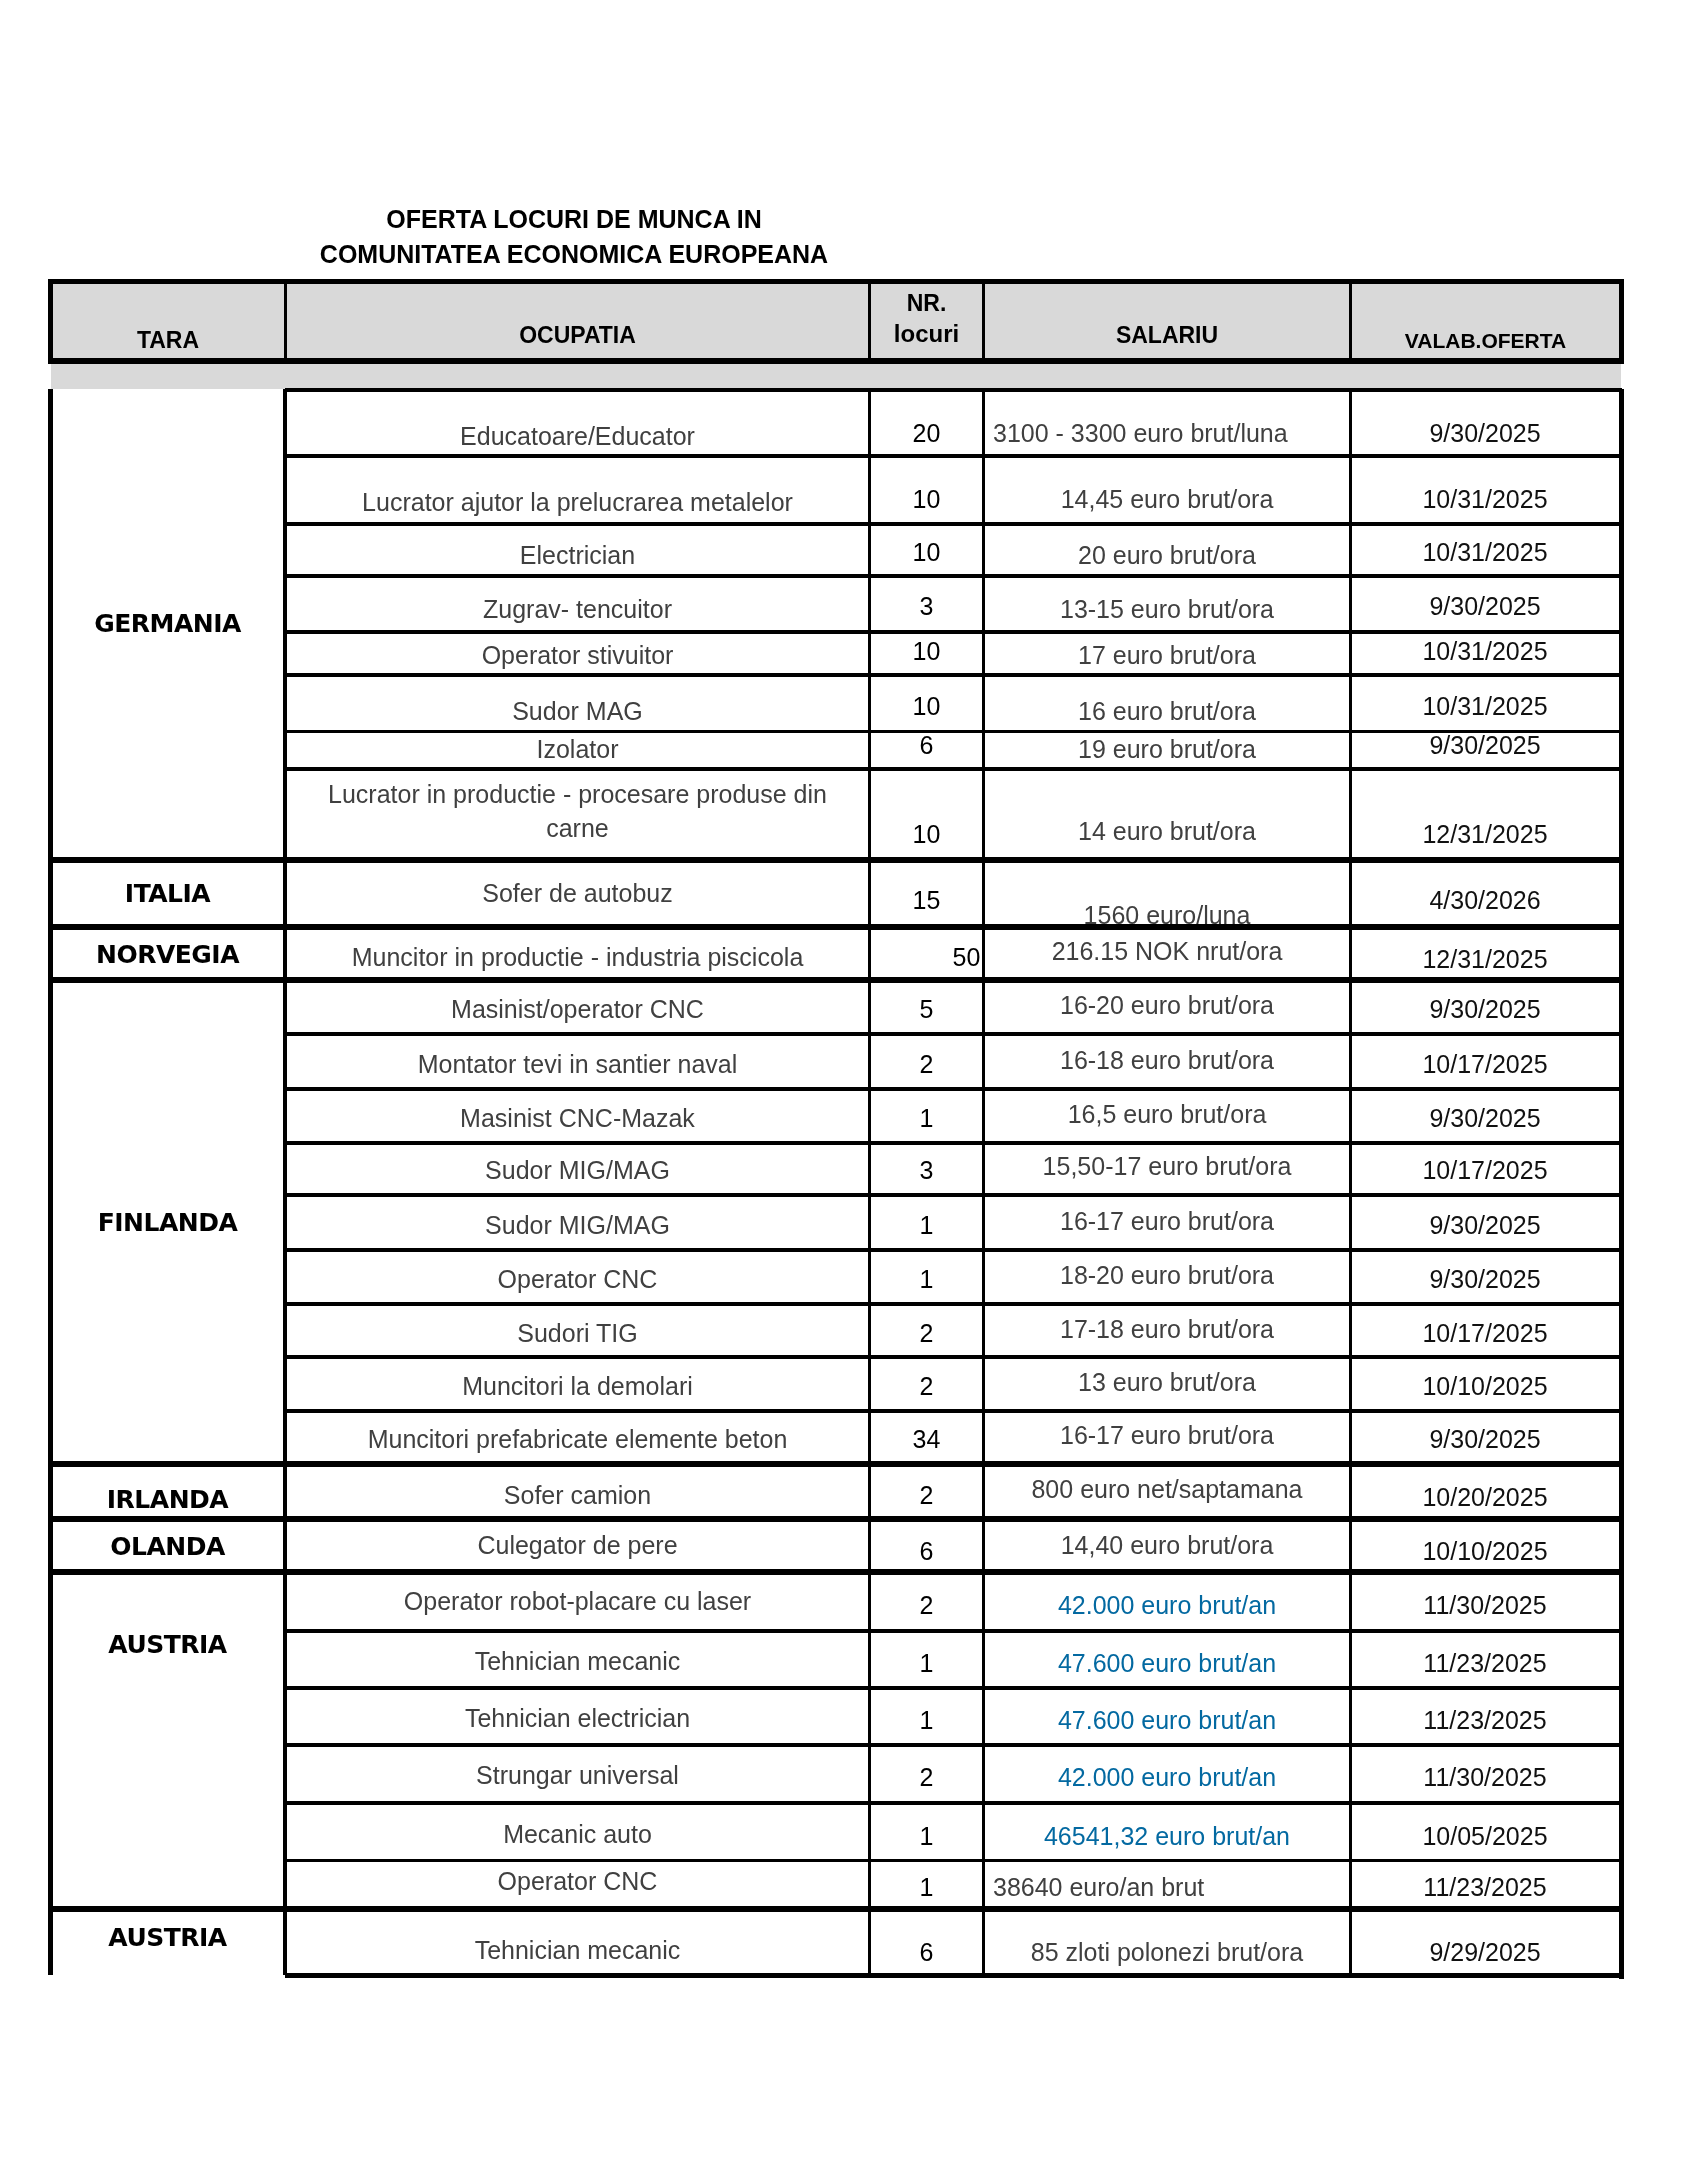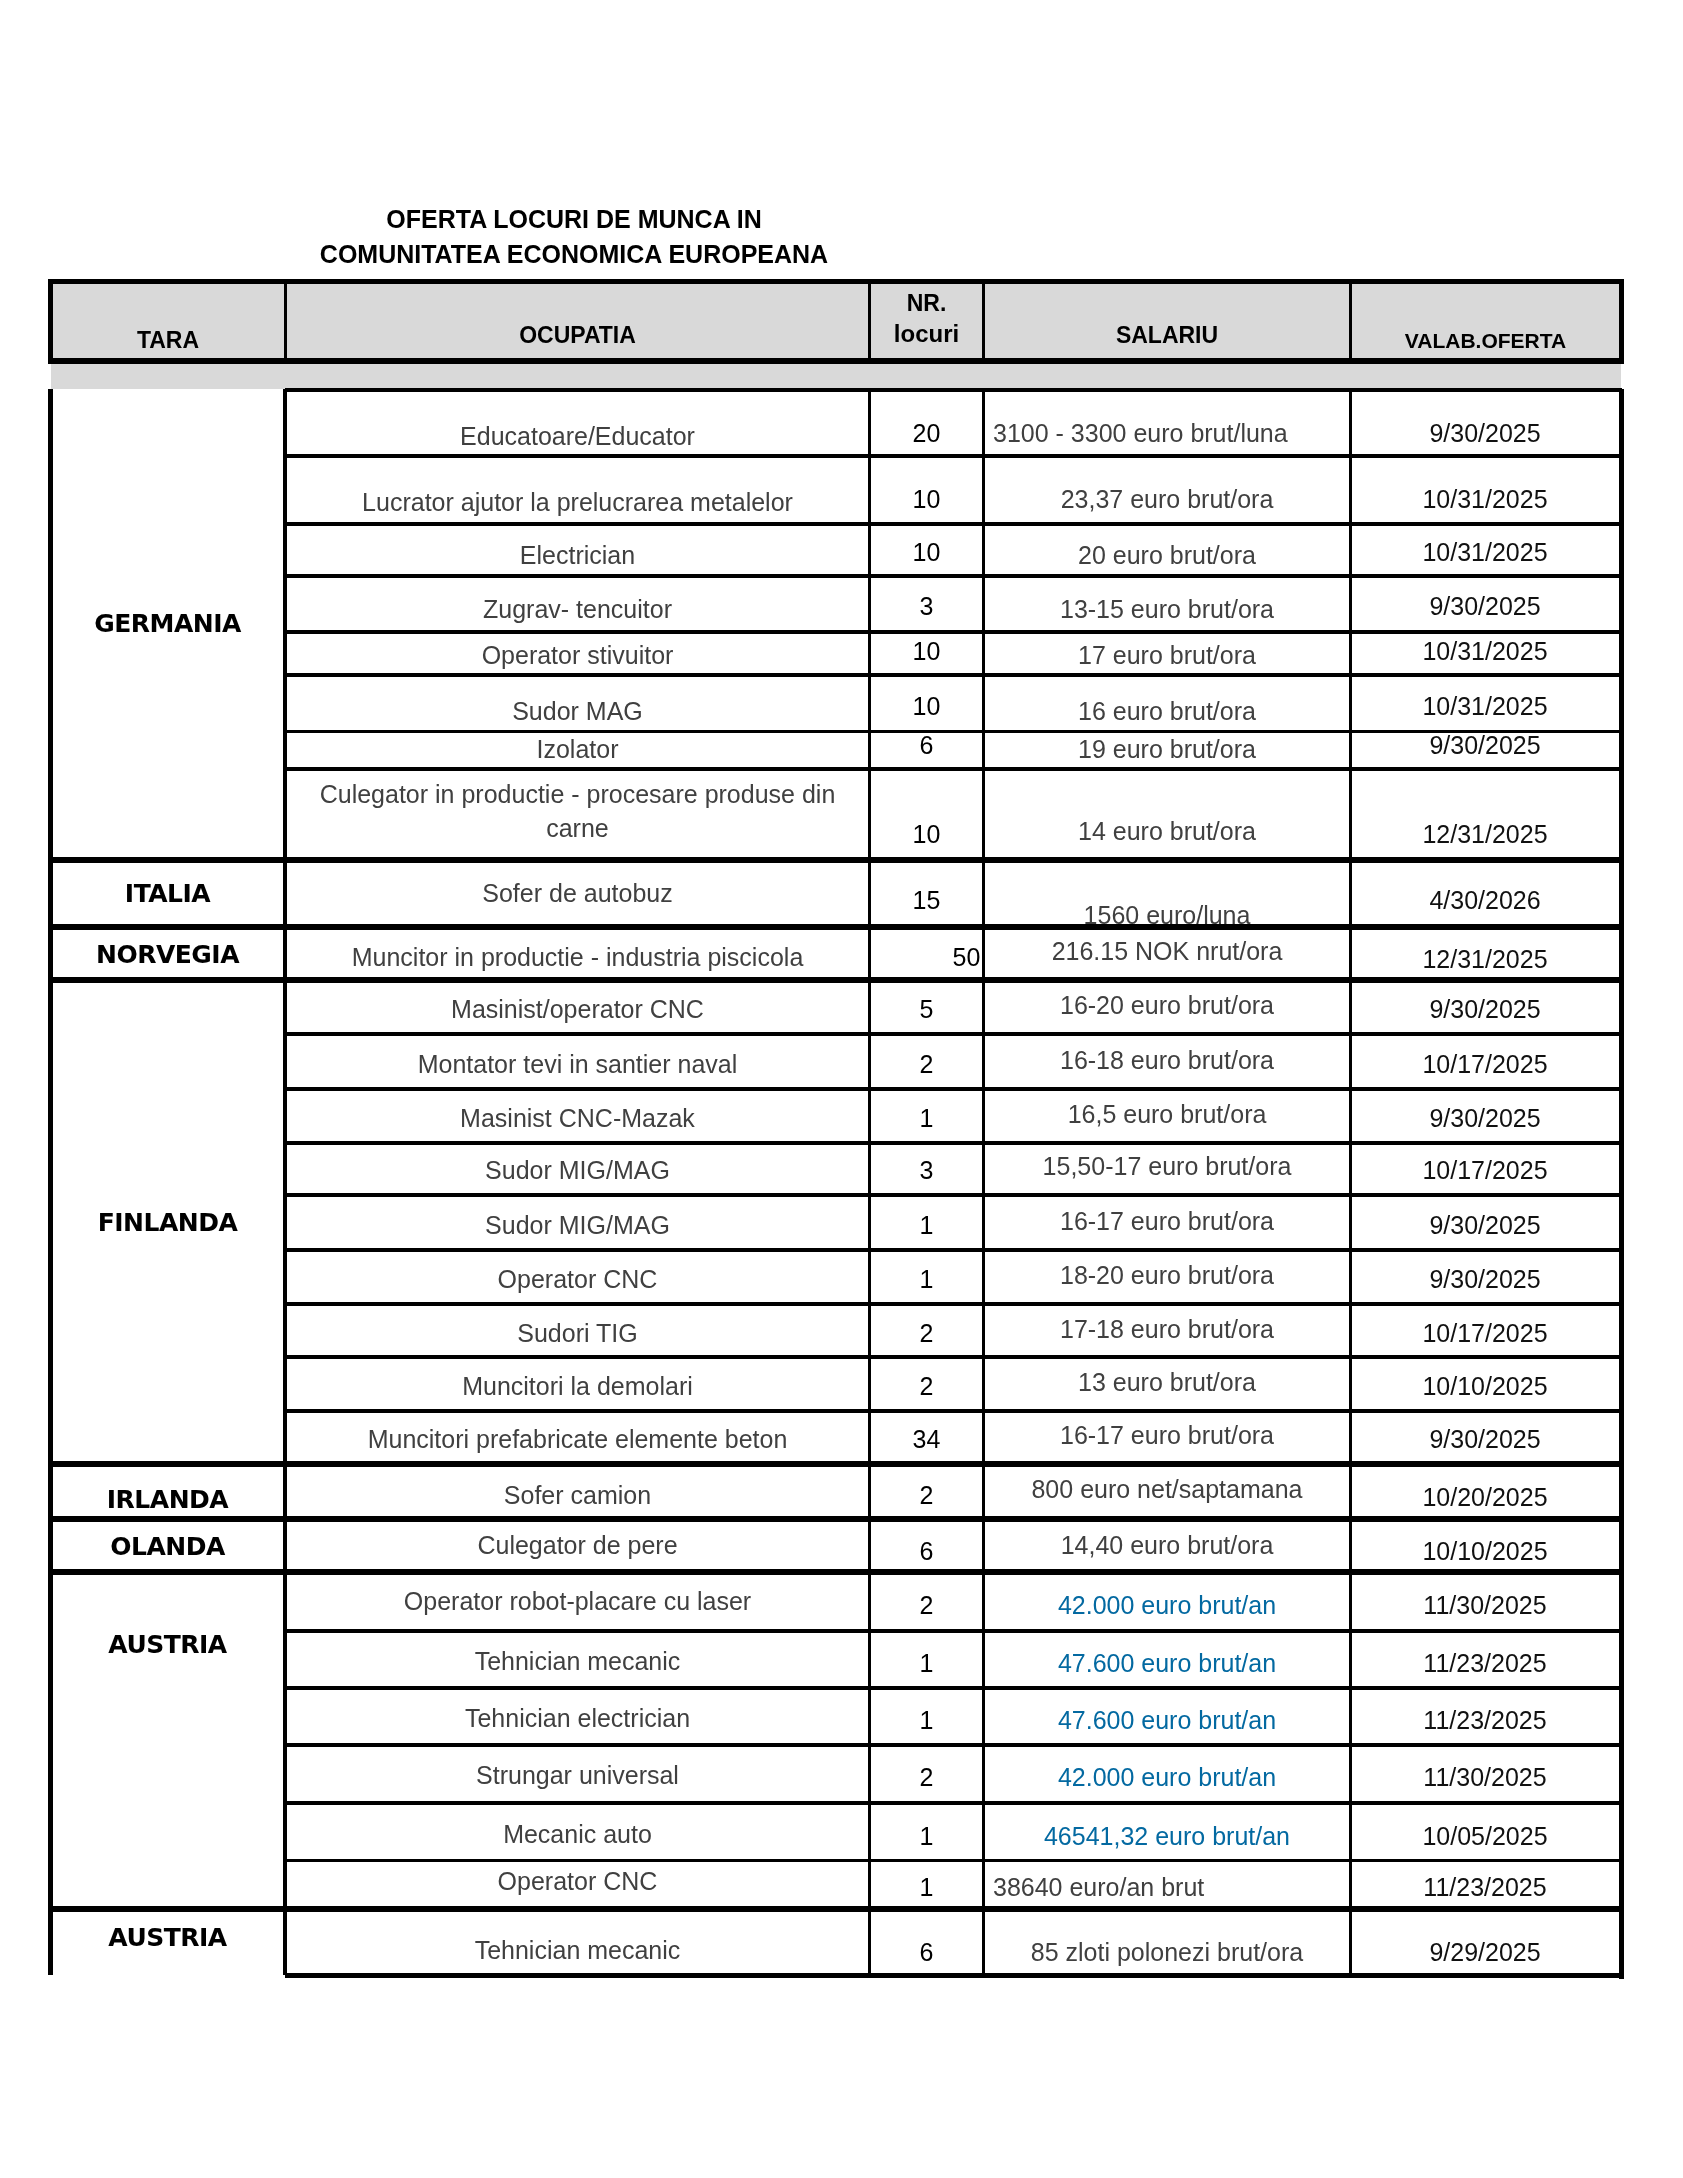--- a/index.html
+++ b/index.html
@@ -105,21 +105,21 @@
   <div class="country" style="left:52px;width:231px;top:1575px;height:139px;">AUSTRIA</div>
   <div class="country" style="left:52px;width:231px;top:1912px;height:50px;">AUSTRIA</div>
 
   <div class="cell occ" style="left:287px;width:581px;top:392px;height:67px;">Educatoare/Educator</div>
   <div class="cell num" style="left:871px;width:111px;top:392px;height:64px;">20</div>
   <div class="cell sal left" style="left:985px;width:364px;top:392px;height:64px;">3100 - 3300 euro brut/luna</div>
   <div class="cell date" style="left:1352px;width:266px;top:392px;height:64px;">9/30/2025</div>
 
   <div class="cell occ" style="left:287px;width:581px;top:458px;height:67px;">Lucrator ajutor la prelucrarea metalelor</div>
   <div class="cell num" style="left:871px;width:111px;top:458px;height:64px;">10</div>
-  <div class="cell sal" style="left:985px;width:364px;top:458px;height:64px;">23,37 euro brut/ora</div>
+  <div class="cell sal" style="left:985px;width:364px;top:458px;height:64px;">14,45 euro brut/ora</div>
   <div class="cell date" style="left:1352px;width:266px;top:458px;height:64px;">10/31/2025</div>
 
   <div class="cell occ" style="left:287px;width:581px;top:526px;height:52px;">Electrician</div>
   <div class="cell num" style="left:871px;width:111px;top:526px;height:49px;">10</div>
   <div class="cell sal" style="left:985px;width:364px;top:526px;height:52px;">20 euro brut/ora</div>
   <div class="cell date" style="left:1352px;width:266px;top:526px;height:49px;">10/31/2025</div>
 
   <div class="cell occ" style="left:287px;width:581px;top:578px;height:54px;">Zugrav- tencuitor</div>
   <div class="cell num" style="left:871px;width:111px;top:578px;height:51px;">3</div>
   <div class="cell sal" style="left:985px;width:364px;top:578px;height:54px;">13-15 euro brut/ora</div>
@@ -133,21 +133,21 @@
   <div class="cell occ" style="left:287px;width:581px;top:677px;height:57px;">Sudor MAG</div>
   <div class="cell num" style="left:871px;width:111px;top:677px;height:52px;">10</div>
   <div class="cell sal" style="left:985px;width:364px;top:677px;height:57px;">16 euro brut/ora</div>
   <div class="cell date" style="left:1352px;width:266px;top:677px;height:52px;">10/31/2025</div>
 
   <div class="cell occ" style="left:287px;width:581px;top:733px;height:39px;">Izolator</div>
   <div class="cell num" style="left:871px;width:111px;top:733px;height:35px;">6</div>
   <div class="cell sal" style="left:985px;width:364px;top:733px;height:39px;">19 euro brut/ora</div>
   <div class="cell date" style="left:1352px;width:266px;top:733px;height:35px;">9/30/2025</div>
 
-  <div class="cell occ" style="left:297px;width:561px;top:771px;height:86px;padding-bottom:12px;">Culegator in productie - procesare produse din carne</div>
+  <div class="cell occ" style="left:297px;width:561px;top:771px;height:86px;padding-bottom:12px;">Lucrator in productie - procesare produse din carne</div>
   <div class="cell num" style="left:871px;width:111px;top:771px;height:86px;">10</div>
   <div class="cell sal" style="left:985px;width:364px;top:771px;height:89px;padding-bottom:12px;">14 euro brut/ora</div>
   <div class="cell date" style="left:1352px;width:266px;top:771px;height:86px;">12/31/2025</div>
 
   <div class="cell occ" style="left:287px;width:581px;top:863px;height:57px;padding-bottom:10px;">Sofer de autobuz</div>
   <div class="cell num" style="left:871px;width:111px;top:863px;height:60px;">15</div>
   <div class="cell sal" style="left:985px;width:364px;top:863px;height:75px;">1560 euro/luna</div>
   <div class="cell date" style="left:1352px;width:266px;top:863px;height:60px;">4/30/2026</div>
 
   <div class="cell occ" style="left:287px;width:581px;top:930px;height:48px;padding-bottom:4px;">Muncitor in productie - industria piscicola</div>

